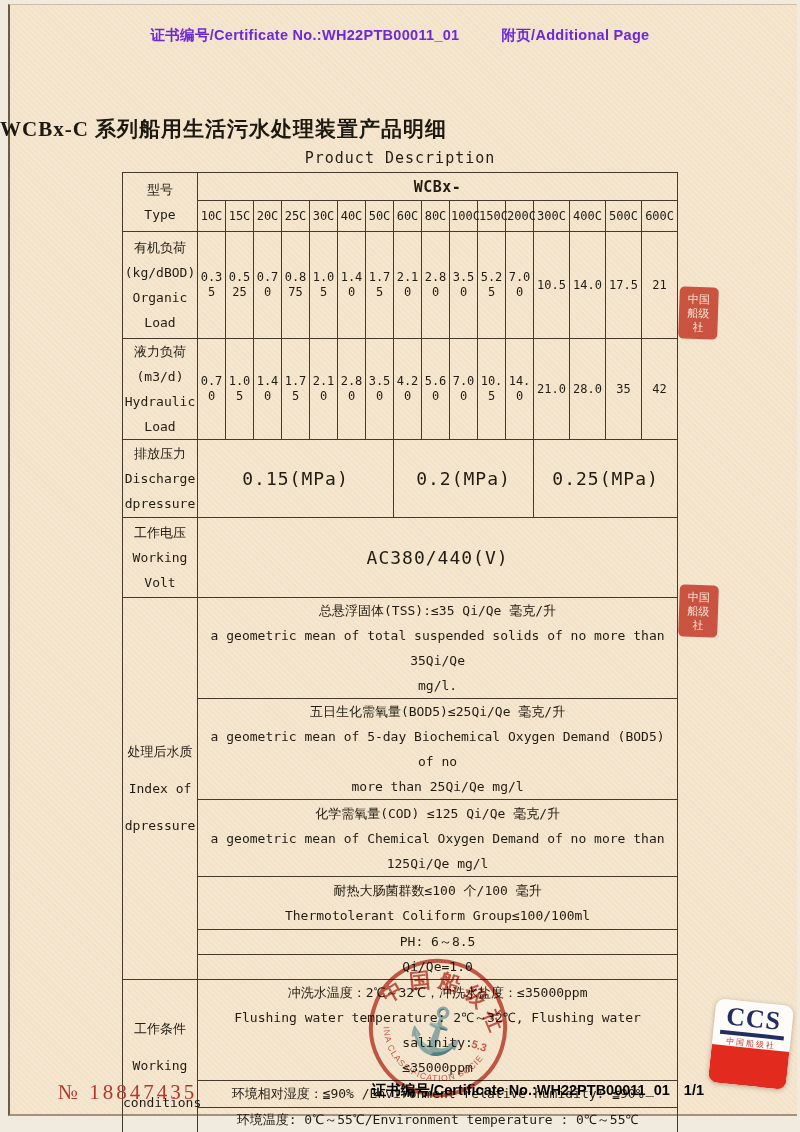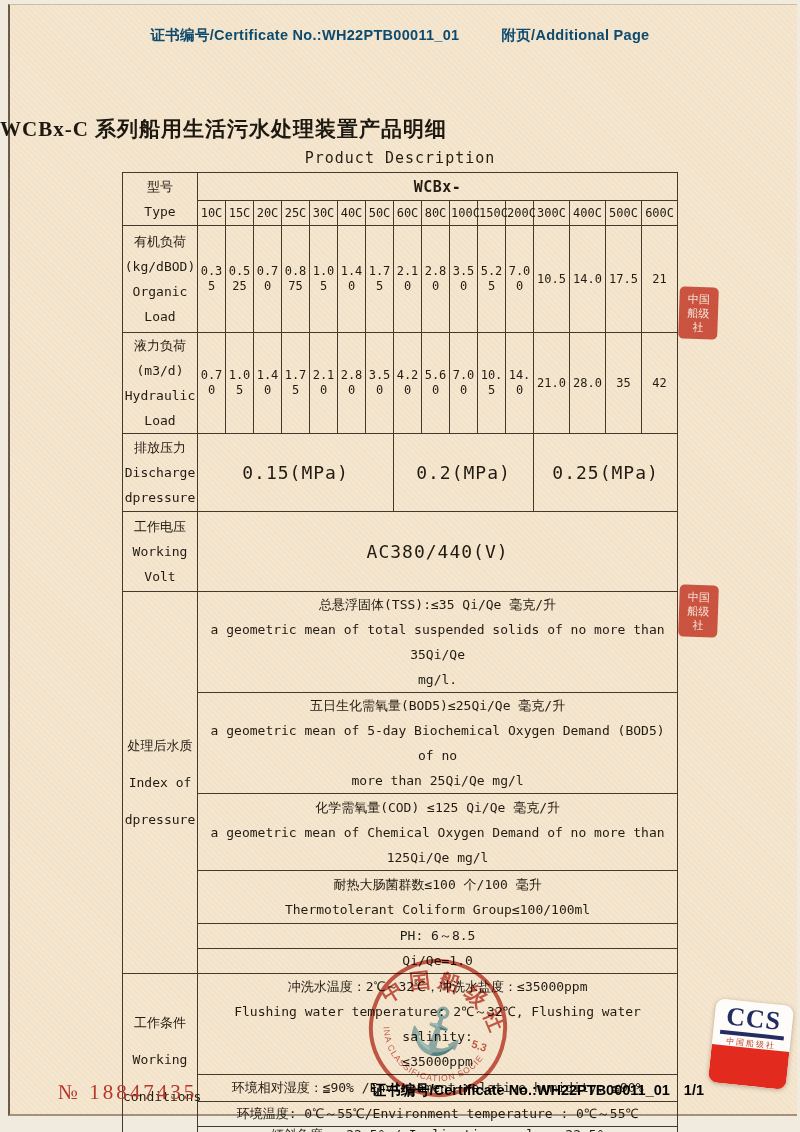--- a/index.html
+++ b/index.html
@@ -3,21 +3,21 @@
 <meta charset="utf-8">
 <style>
   *{margin:0;padding:0;box-sizing:border-box}
   html,body{width:800px;height:1132px}
   body{position:relative;background:#f1ebdf;font-family:"Liberation Sans",sans-serif;overflow:hidden}
   .page{position:absolute;left:8px;top:4px;width:789px;height:1112px;background:#f4e5cd;
         border-left:2px solid #6a5b48;border-bottom:2px solid #a5917a;border-top:1px solid #cdbda4}
   .page-texture{position:absolute;inset:0;background:
         repeating-linear-gradient(45deg,rgba(255,255,255,.05) 0 2px,rgba(180,150,110,.04) 2px 4px)}
   .header-line{position:absolute;top:26px;left:0;width:800px;text-align:center;
-        font-size:14.5px;font-weight:700;color:#0c4a6e;letter-spacing:.3px}
+        font-size:14.5px;font-weight:700;color:#6d28d9;letter-spacing:.3px}
   .header-line .gap{display:inline-block;width:42px}
   .doc-title{position:absolute;top:115px;left:0;width:800px;
         font-family:"Liberation Serif",serif;font-weight:700;font-size:21px;color:#1d1810;letter-spacing:1px}
   .doc-subtitle{position:absolute;top:149px;left:0;width:800px;text-align:center;
         font-family:"DejaVu Sans Mono",monospace;font-size:15px;color:#241d14;letter-spacing:1px}
   table.product-table{position:absolute;left:122px;top:172px;width:556px;
         border-collapse:collapse;table-layout:fixed}
   .product-table td{border:1px solid #44392a;vertical-align:middle;text-align:center;
         color:#221b11;font-family:"DejaVu Sans Mono",monospace}
   .label-cell{font-size:13px}
@@ -85,21 +85,21 @@
       <col style="width: 36px;">
     </colgroup>
     <tbody>
       <tr style="height: 28px; margin-top: 20px;">
         <td class="label-cell" rowspan="2">
           <div>型号</div>
           <div>Type</div>
         </td>
         <td class="series-cell" colspan="16">WCBx-</td>
       </tr>
-      <tr style="height: 25px;">
+      <tr style="height: 31px;">
         <td class="model-cell">10C</td>
         <td class="model-cell">15C</td>
         <td class="model-cell">20C</td>
         <td class="model-cell">25C</td>
         <td class="model-cell">30C</td>
         <td class="model-cell">40C</td>
         <td class="model-cell">50C</td>
         <td class="model-cell">60C</td>
         <td class="model-cell">80C</td>
         <td class="model-cell">100C</td>

